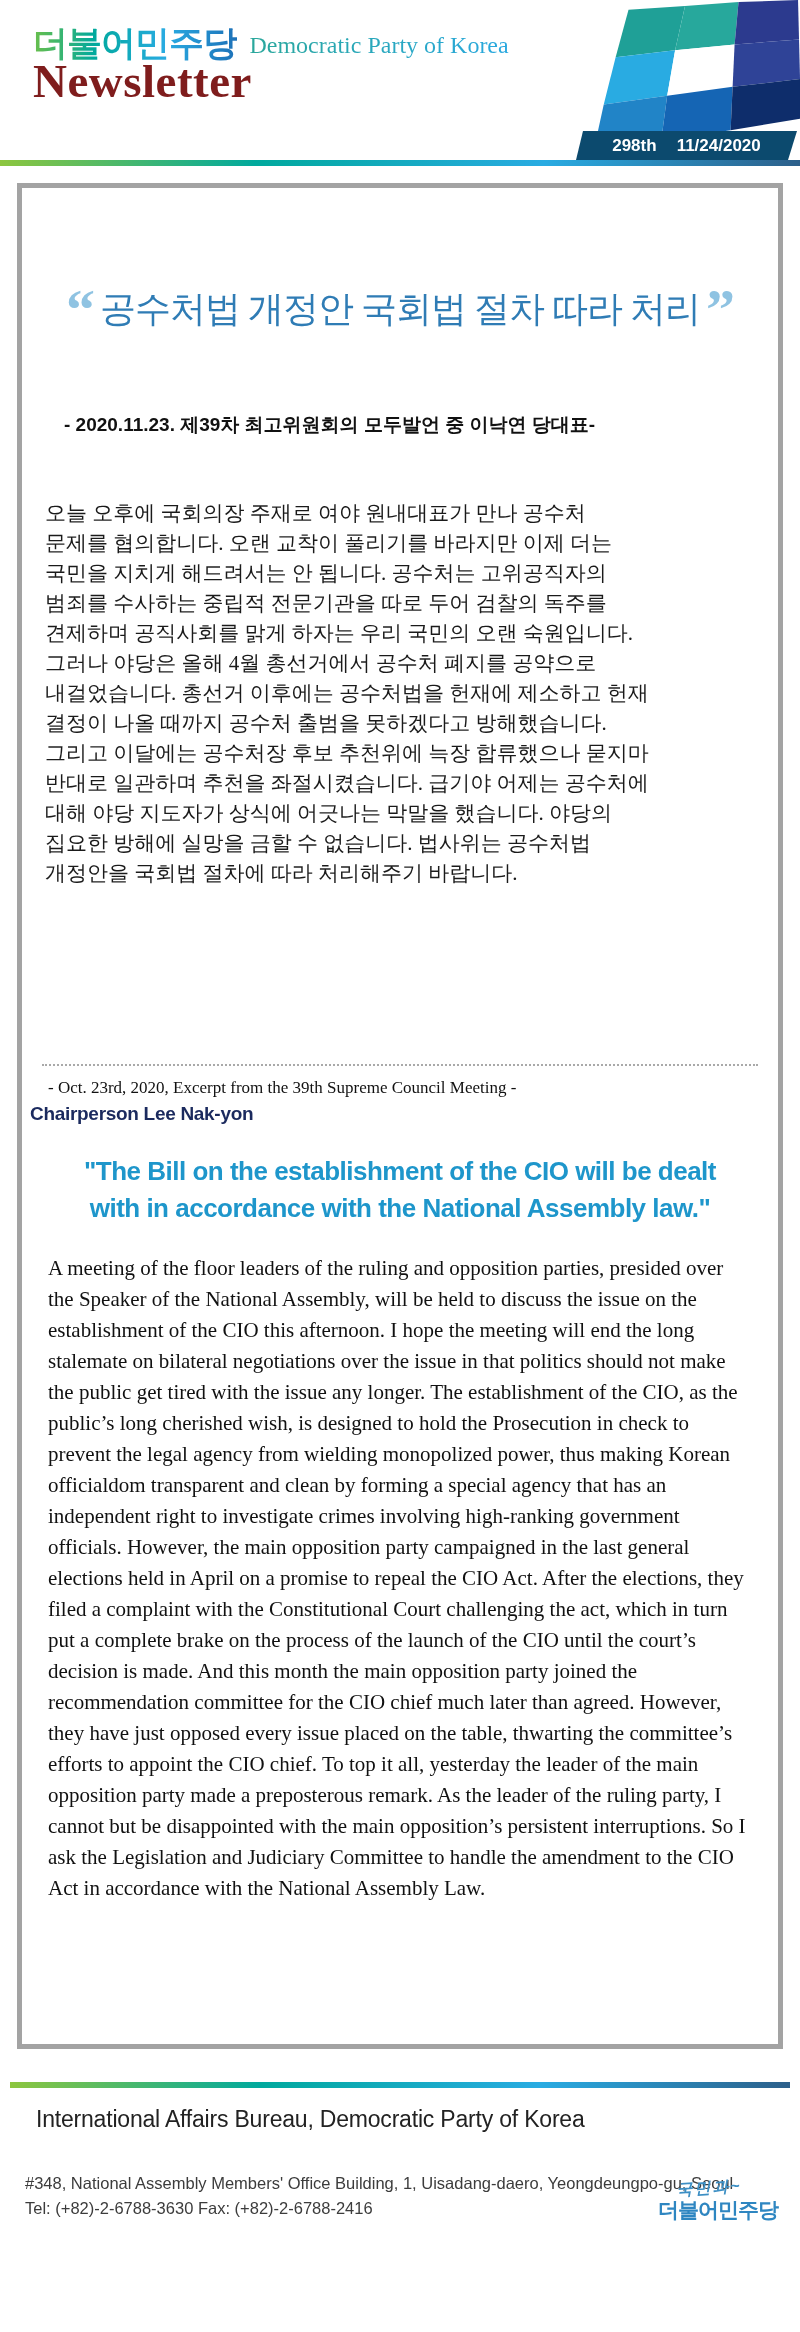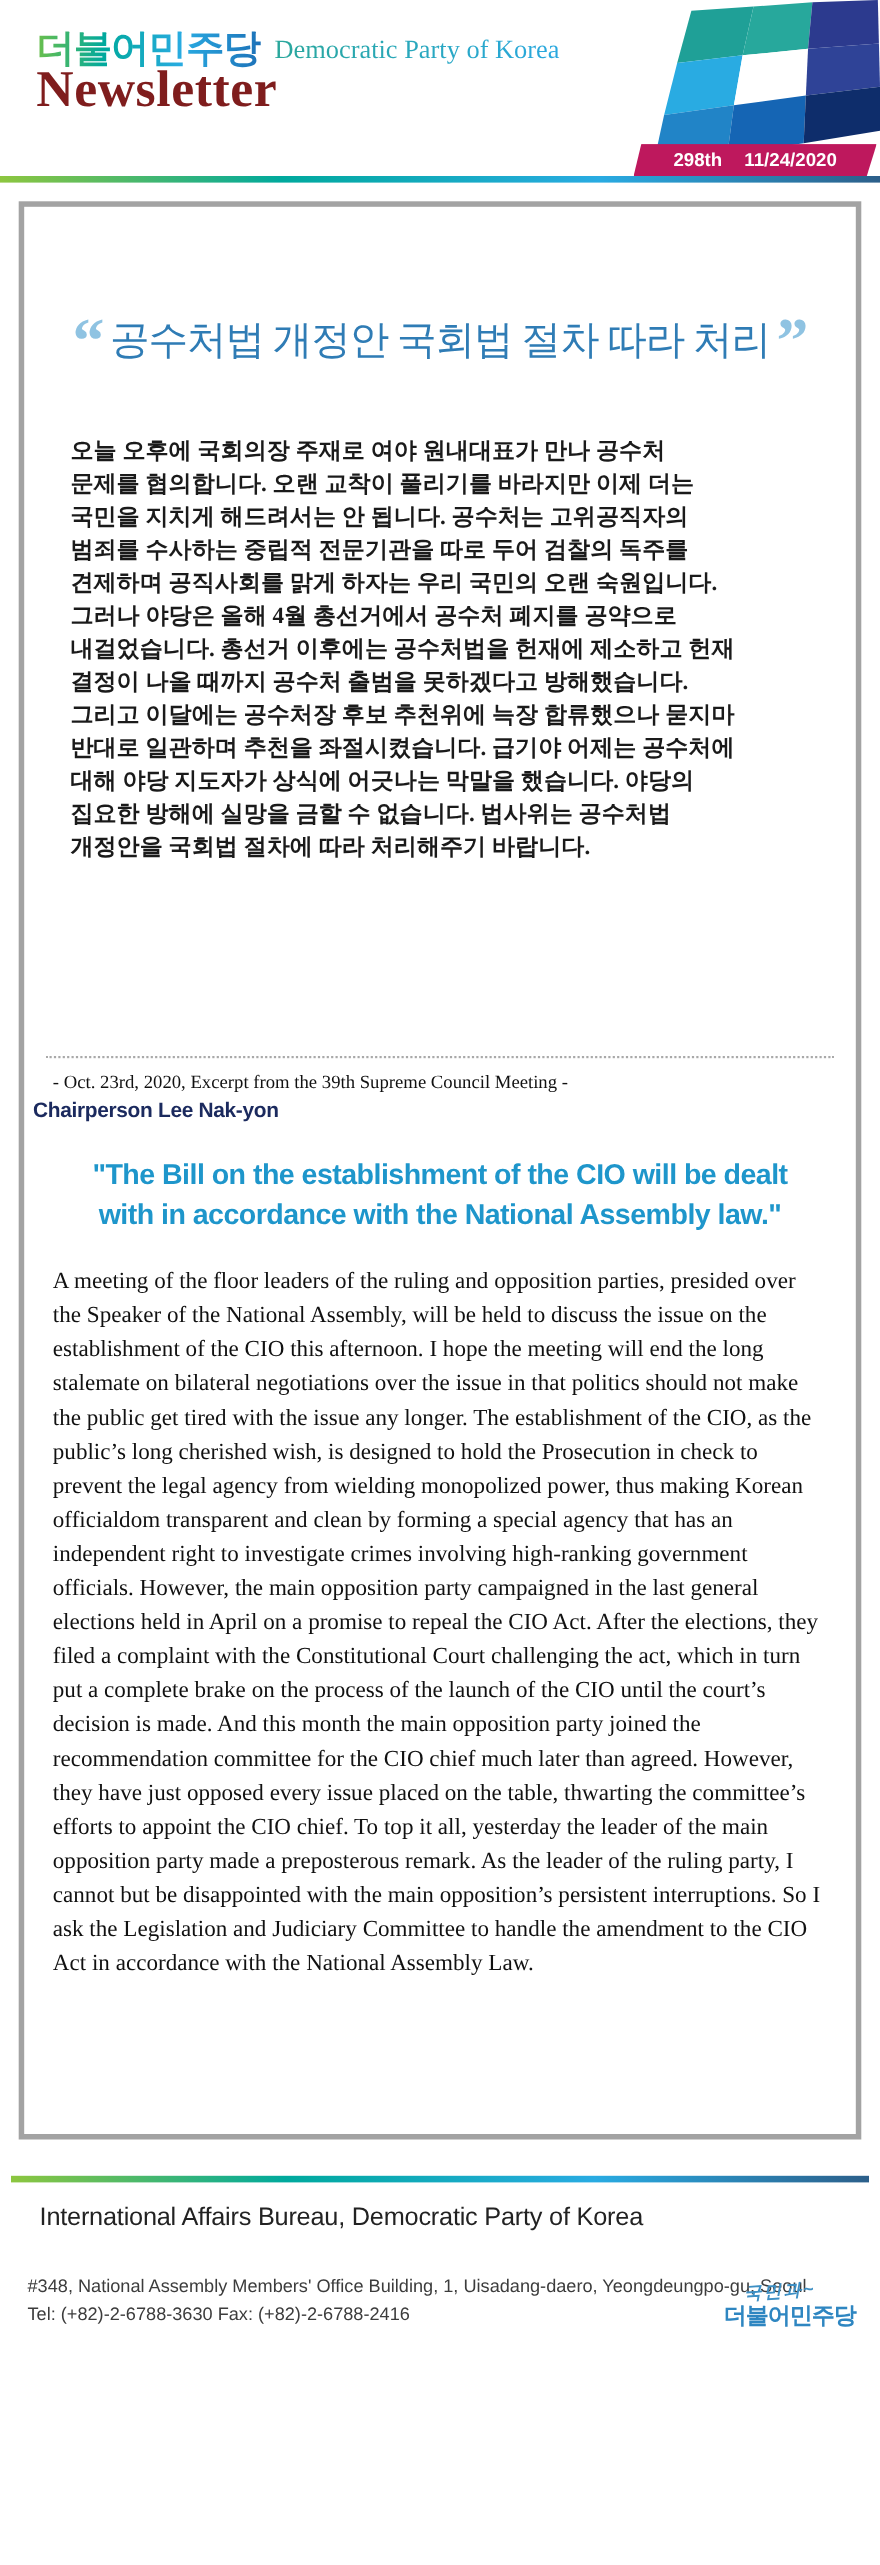--- a/index.html
+++ b/index.html
@@ -23,21 +23,21 @@
     display: inline-block; vertical-align: 2px;
   }
   .newsletter-title {
     position: absolute; left: 33px; top: 54px;
     font-family: "Liberation Serif", serif; font-size: 47px; font-weight: 600;
     color: #7f1d1d; letter-spacing: 0.5px;
   }
   .flag-logo { position: absolute; top: 0; right: -2px; width: 228px; height: 150px; }
   .date-bar {
     position: absolute; top: 131px; right: 3px; width: 221px; height: 29px;
-    background: #be185d; color: #fff;
+    background: #0c4a6e; color: #fff;
     clip-path: polygon(7px 0, 100% 0, calc(100% - 9px) 100%, 0 100%);
     display: flex; align-items: center; justify-content: center; gap: 20px;
     font-size: 17px; font-weight: bold; z-index: 3;
   }
   .gradient-rule {
     position: absolute; left: 0; right: 0; bottom: 0; height: 6px;
     background: linear-gradient(90deg, #8dc63f 0%, #00a99d 32%, #29abe2 68%, #2c5f8a 100%);
   }
 
   
@@ -59,25 +59,24 @@
     position: relative; top: 8px;
   }
   .quote-mark.open { margin-right: 6px; }
   .quote-mark.close { margin-left: 6px; }
   .subtitle-kr {
     margin: 78px 42px 0 42px;
     font-size: 19px; font-weight: bold; color: #111;
     font-family: "Liberation Sans", sans-serif;
   }
   .body-kr {
-    margin: 60px 42px 0 42px;
+    margin: 60px 42px 0 23px;
     font-family: "Liberation Serif", serif;
     font-size: 21px; line-height: 30px; color: #1a1a1a;
     white-space: pre-line;
-    font-weight: bold;
   }
   .dotted-divider {
     margin: 176px 20px 0 20px;
     border-top: 2px dotted #a9a9a9; height: 0;
   }
   .meta-en {
     margin: 12px 26px 0 26px;
     font-family: "Liberation Serif", serif; font-size: 17px; color: #111;
   }
   .speaker-en {
@@ -154,20 +153,21 @@
 
     <div class="gradient-rule"></div>
   </div>
 
   <div class="article-box">
 
     <div class="quote-kr">
       <span class="quote-mark open">“</span><span>공수처법 개정안 국회법 절차 따라 처리</span><span class="quote-mark close">”</span>
     </div>
 
+    <div class="subtitle-kr">- 2020.11.23. 제39차 최고위원회의 모두발언 중 이낙연 당대표-</div>
 
     <div class="body-kr">오늘 오후에 국회의장 주재로 여야 원내대표가 만나 공수처
 문제를 협의합니다. 오랜 교착이 풀리기를 바라지만 이제 더는
 국민을 지치게 해드려서는 안 됩니다. 공수처는 고위공직자의
 범죄를 수사하는 중립적 전문기관을 따로 두어 검찰의 독주를
 견제하며 공직사회를 맑게 하자는 우리 국민의 오랜 숙원입니다.
 그러나 야당은 올해 4월 총선거에서 공수처 폐지를 공약으로
 내걸었습니다. 총선거 이후에는 공수처법을 헌재에 제소하고 헌재
 결정이 나올 때까지 공수처 출범을 못하겠다고 방해했습니다.
 그리고 이달에는 공수처장 후보 추천위에 늑장 합류했으나 묻지마

